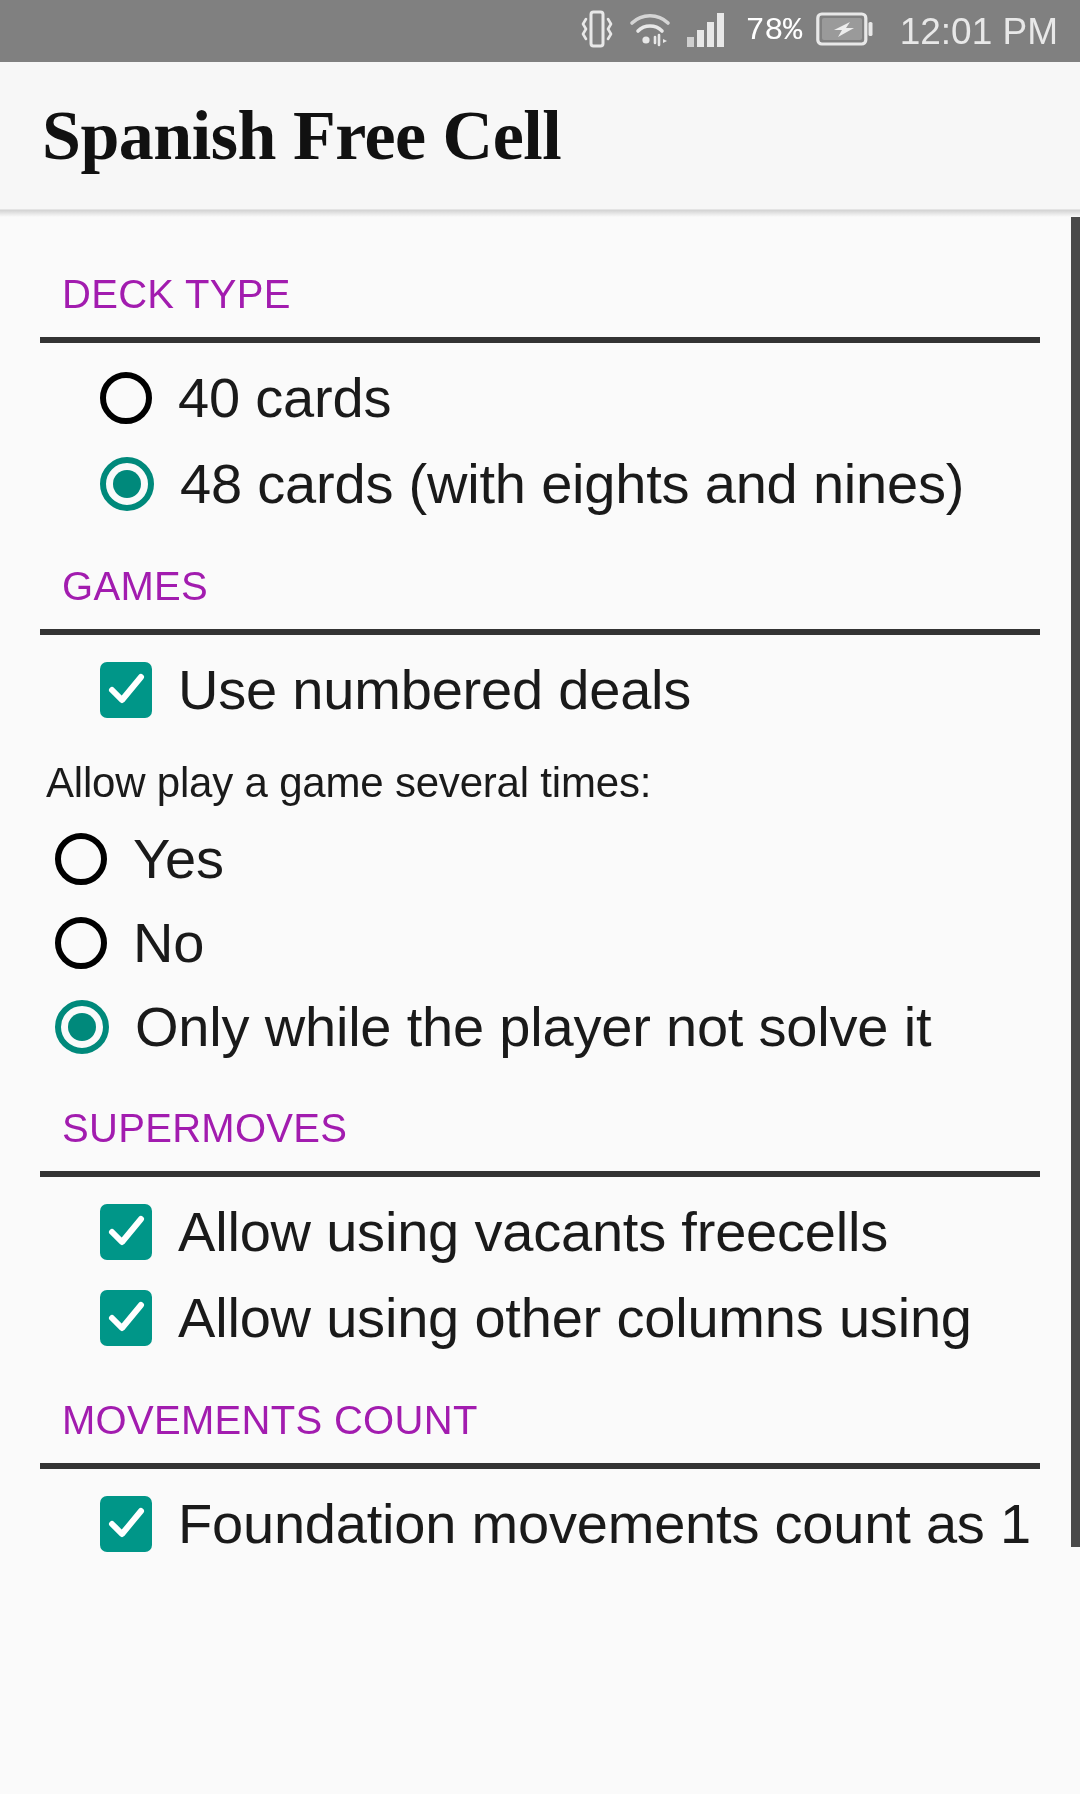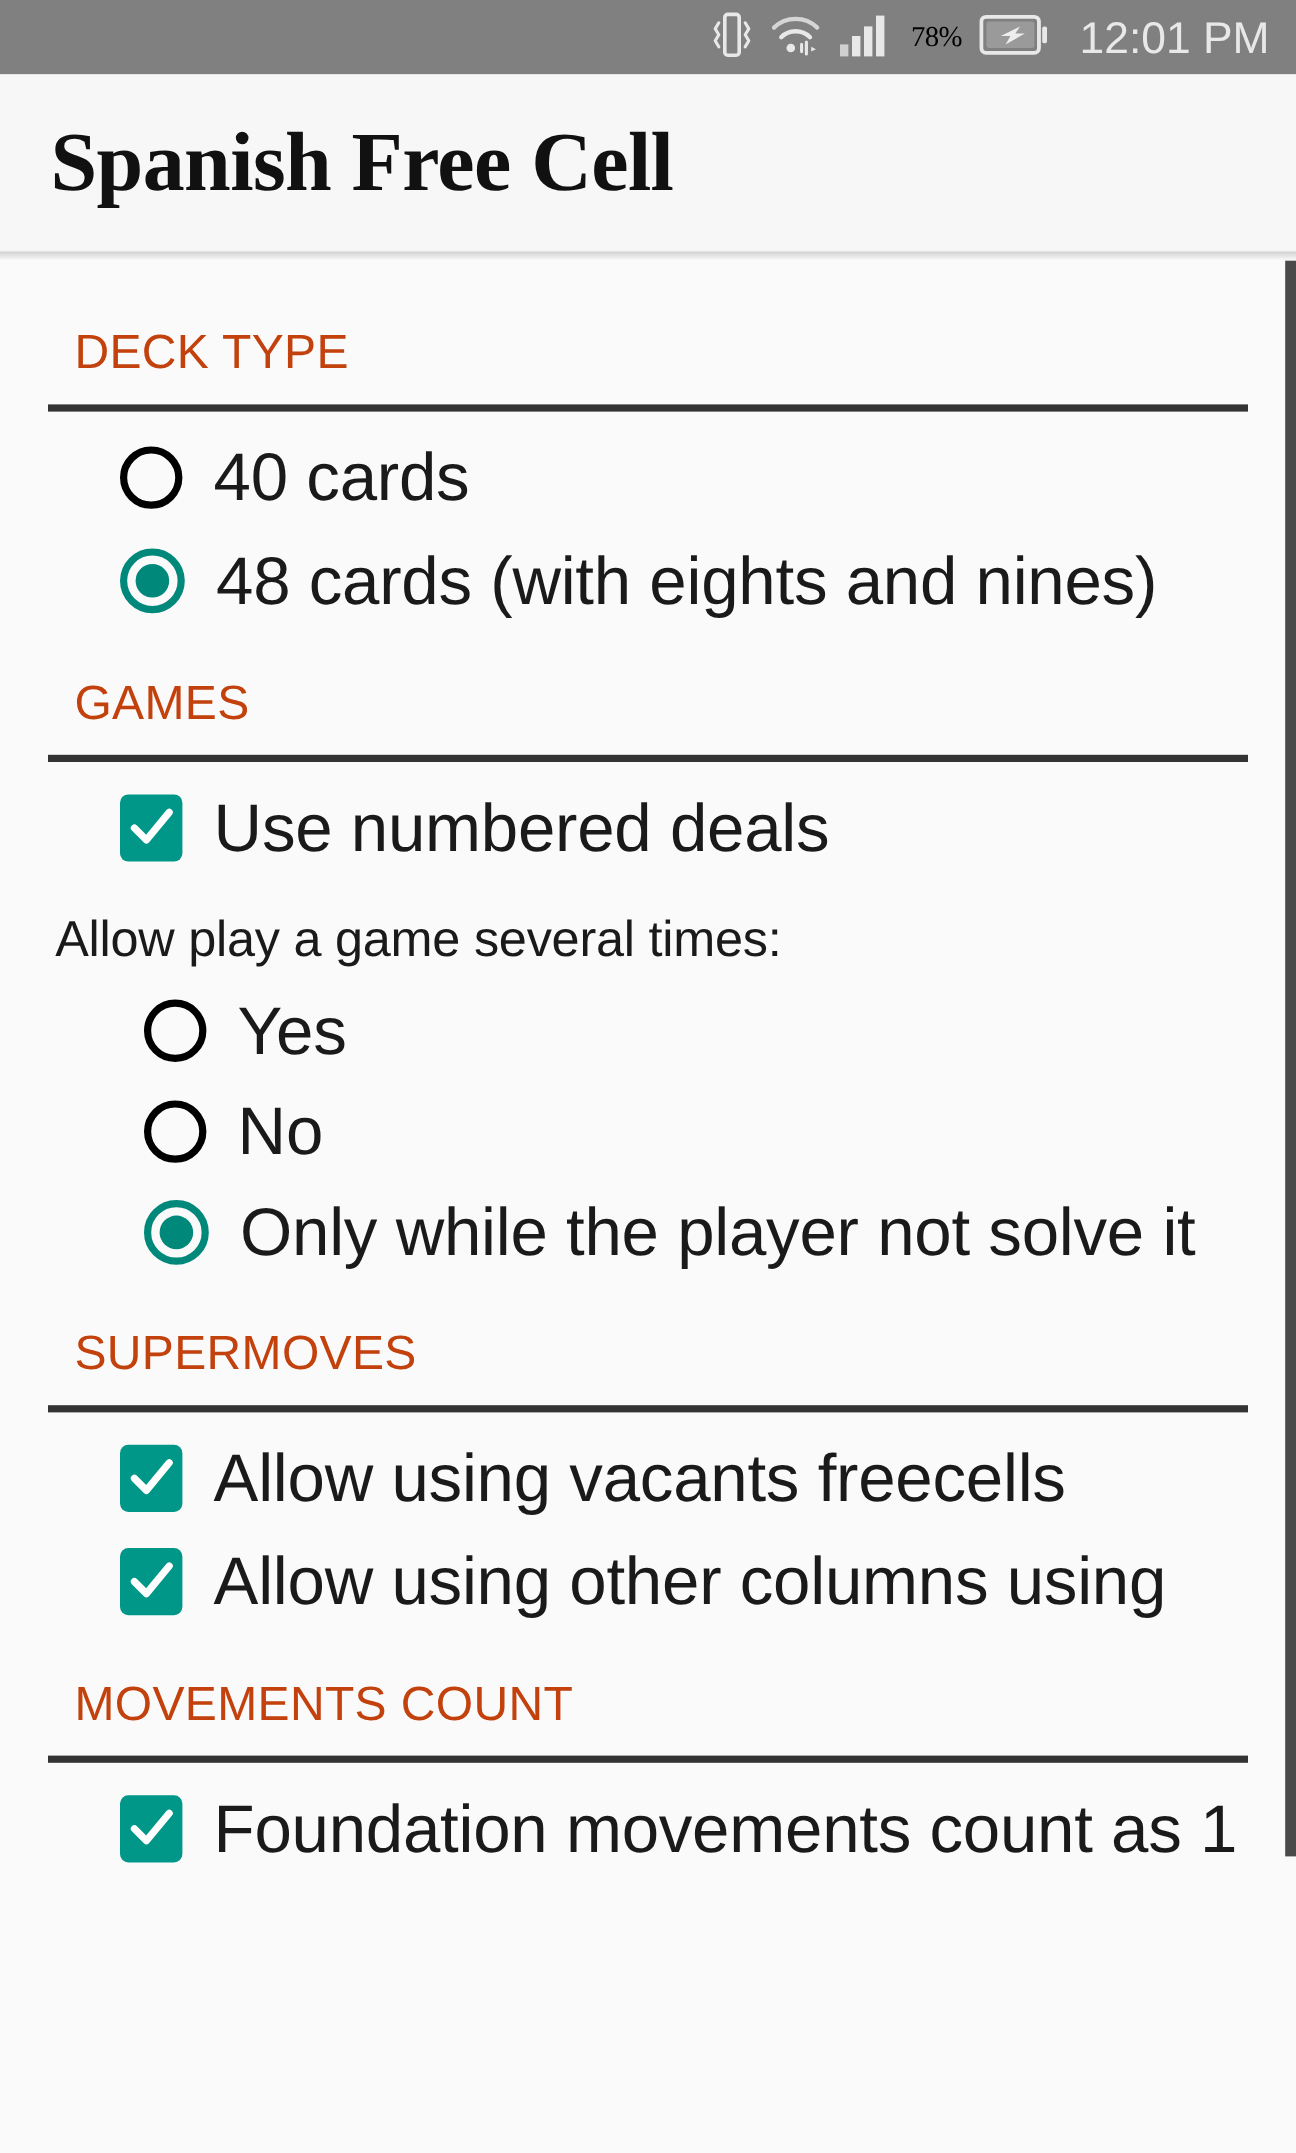--- a/index.html
+++ b/index.html
@@ -31,23 +31,23 @@
     padding-right: 22px;
     gap: 0px;
   }
   .status-icons {
     display: flex;
     align-items: center;
     gap: 14px;
   }
   .sb-icon { display: block; }
   .sb-text {
-    color: #000000;
-    font-size: 24px;
-    font-family: Liberation Serif, serif;
+    color: #ffffff;
+    font-size: 32px;
+    font-family: Liberation Mono, monospace;
     letter-spacing: -0.5px;
     line-height: 1;
   }
   .sb-clock {
     color: #e8e8e8;
     font-size: 37px;
     letter-spacing: 0px;
     margin-left: 12px;
     line-height: 1;
   }
@@ -85,21 +85,21 @@
     height: 1577px;
     overflow: hidden;
   }
 
   .section-header {
     margin: 0 40px 0 62px;
     padding-top: 38px;
   }
   .section-title {
     font-size: 40px;
-    color: #c2410c;
+    color: #a21caf;
     letter-spacing: 0.3px;
     line-height: 1.05;
   }
   .section-rule {
     height: 6px;
     background: #333333;
     margin: 22px 40px 0 40px;
   }
 
   .option-row {
@@ -158,21 +158,21 @@
 
   .sub-label {
     font-size: 42px;
     color: #1a1a1a;
     padding-left: 46px;
     padding-top: 26px;
     padding-bottom: 10px;
     letter-spacing: -0.2px;
   }
 
-  .radio-group .option-row { padding-left: 120px; min-height: 84px; }
+  .radio-group .option-row { padding-left: 55px; min-height: 84px; }
 
   .group-gap { height: 12px; }
 
   
   .scroll-track {
     position: absolute;
     right: 0;
     top: 0;
     width: 9px;
     height: 100%;

